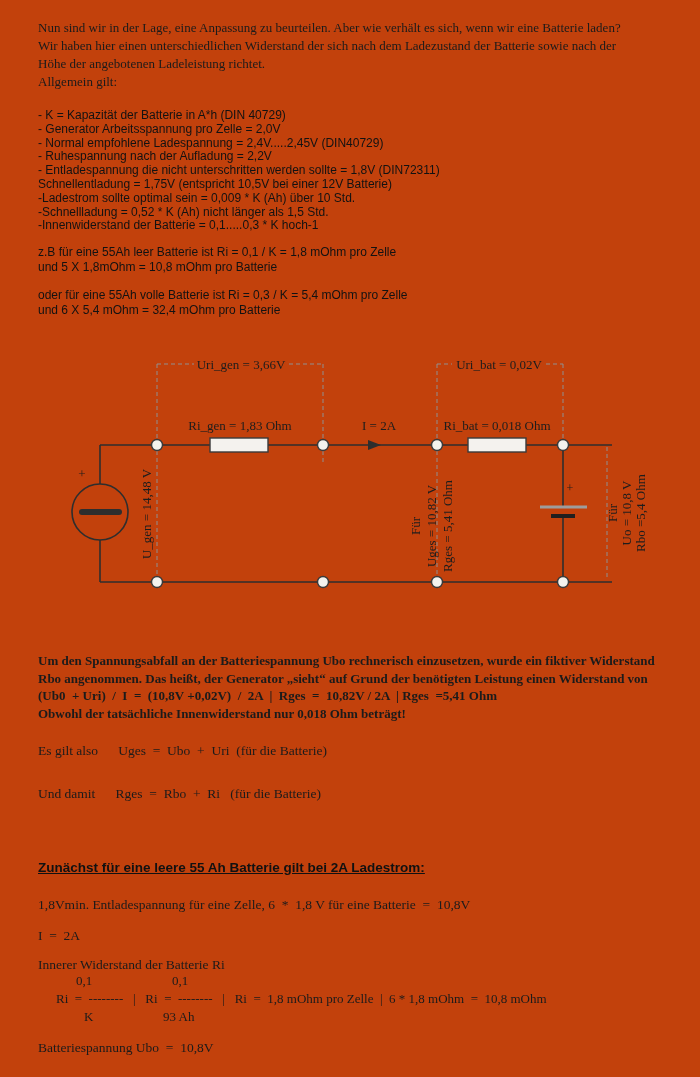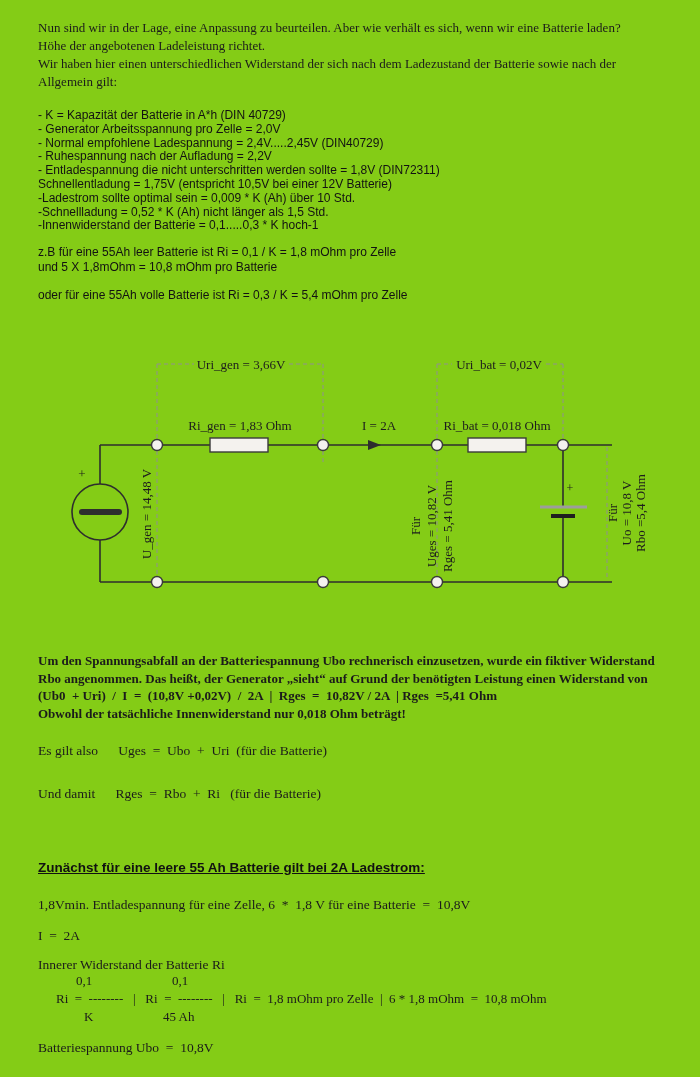--- a/index.html
+++ b/index.html
@@ -1,37 +1,37 @@
 <!DOCTYPE html>
 <html><head>
 <meta charset="utf-8">
 <style>
   html,body{margin:0;padding:0;}
   body{background:#f4f2ee;}
-  .paper{position:relative;width:700px;height:1077px;background:#84cc16;overflow:hidden;
+  .paper{position:relative;width:700px;height:1077px;background:#c2410c;overflow:hidden;
          font-family:"Liberation Serif", serif;color:#1c1c1c;}
   .abs{position:absolute;}
   .serif-line{font-family:"Liberation Serif", serif;font-size:13px;line-height:18px;white-space:pre;color:#1b1b1b;}
   .sans-line{font-family:"Liberation Sans", sans-serif;font-size:12px;line-height:13.8px;white-space:pre;color:#121212;}
   .sans-line2{font-family:"Liberation Sans", sans-serif;font-size:12px;line-height:14.5px;white-space:pre;color:#121212;}
   .para-line{font-family:"Liberation Serif", serif;font-size:13px;line-height:17.5px;white-space:pre;color:#1b1b1b;}
   .eq-line{font-family:"Liberation Serif", serif;font-size:13.5px;white-space:pre;color:#1b1b1b;}
   .heading{font-family:Liberation Sans, sans-serif;font-size:13.5px;font-weight:bold;text-decoration:underline;white-space:pre;color:#111;}
   .frag{font-family:"Liberation Serif", serif;font-size:13px;white-space:pre;color:#1b1b1b;}
   svg text{font-family:"Liberation Serif", serif;font-size:13px;fill:#1d1d1d;}
 </style>
 </head>
 <body>
 
 <div class="paper">
 
   <div class="abs" style="left:38px;top:19px;">
     <div class="serif-line">Nun sind wir in der Lage, eine Anpassung zu beurteilen. Aber wie verhält es sich, wenn wir eine Batterie laden?</div>
+    <div class="serif-line">Wir haben hier einen unterschiedlichen Widerstand der sich nach dem Ladezustand der Batterie sowie nach der</div>
     <div class="serif-line">Höhe der angebotenen Ladeleistung richtet.</div>
-    <div class="serif-line">Wir haben hier einen unterschiedlichen Widerstand der sich nach dem Ladezustand der Batterie sowie nach der</div>
     <div class="serif-line">Allgemein gilt:</div>
   </div>
 
   <div class="abs" style="left:38px;top:109px;">
     <div class="sans-line">- K = Kapazität der Batterie in A*h (DIN 40729)</div>
     <div class="sans-line">- Generator Arbeitsspannung pro Zelle = 2,0V</div>
     <div class="sans-line">- Normal empfohlene Ladespannung = 2,4V.....2,45V (DIN40729)</div>
     <div class="sans-line">- Ruhespannung nach der Aufladung = 2,2V</div>
     <div class="sans-line">- Entladespannung die nicht unterschritten werden sollte = 1,8V (DIN72311)</div>
     <div class="sans-line">Schnellentladung = 1,75V (entspricht 10,5V bei einer 12V Batterie)</div>
@@ -40,20 +40,21 @@
     <div class="sans-line">-Innenwiderstand der Batterie = 0,1.....0,3 * K hoch-1</div>
   </div>
 
   <div class="abs" style="left:38px;top:245px;">
     <div class="sans-line2">z.B für eine 55Ah leer Batterie ist Ri = 0,1 / K = 1,8 mOhm pro Zelle</div>
     <div class="sans-line2">und 5 X 1,8mOhm = 10,8 mOhm pro Batterie</div>
   </div>
 
   <div class="abs" style="left:38px;top:288px;">
     <div class="sans-line2">oder für eine 55Ah volle Batterie ist Ri = 0,3 / K = 5,4 mOhm pro Zelle</div>
+    <div class="sans-line2">und 6 X 5,4 mOhm = 32,4 mOhm pro Batterie</div>
   </div>
 
   <svg class="abs" style="left:65px;top:352px;" width="605" height="253" viewBox="65 352 605 253">
 
     <g stroke="#909090" stroke-width="1" stroke-dasharray="4 3">
       <line x1="157" y1="364" x2="194" y2="364"></line>
       <line x1="289" y1="364" x2="323" y2="364"></line>
       <line x1="437" y1="364" x2="452" y2="364"></line>
       <line x1="546" y1="364" x2="563" y2="364"></line>
       <line x1="157" y1="364" x2="157" y2="439"></line>
@@ -128,17 +129,17 @@
 
   <div class="abs heading" style="left:38px;top:860px;">Zunächst für eine leere 55 Ah Batterie gilt bei 2A Ladestrom:</div>
   <div class="abs eq-line" style="left:38px;top:897px;">1,8Vmin. Entladespannung für eine Zelle, 6  *  1,8 V für eine Batterie  =  10,8V</div>
   <div class="abs eq-line" style="left:38px;top:928px;">I  =  2A</div>
   <div class="abs eq-line" style="left:38px;top:957px;">Innerer Widerstand der Batterie Ri</div>
 
   <div class="abs frag" style="left:76px;top:973px;">0,1</div>
   <div class="abs frag" style="left:172px;top:973px;">0,1</div>
   <div class="abs frag" style="left:32px;top:991px;margin-left:24px;">Ri  =  --------   |   Ri  =  --------   |   Ri  =  1,8 mOhm pro Zelle  |  6 * 1,8 mOhm  =  10,8 mOhm</div>
   <div class="abs frag" style="left:84px;top:1009px;">K</div>
-  <div class="abs frag" style="left:163px;top:1009px;">45 Ah</div>
+  <div class="abs frag" style="left:163px;top:1009px;">93 Ah</div>
 
   <div class="abs eq-line" style="left:38px;top:1040px;">Batteriespannung Ubo  =  10,8V</div>
 
 </div>
 
 </body></html>

